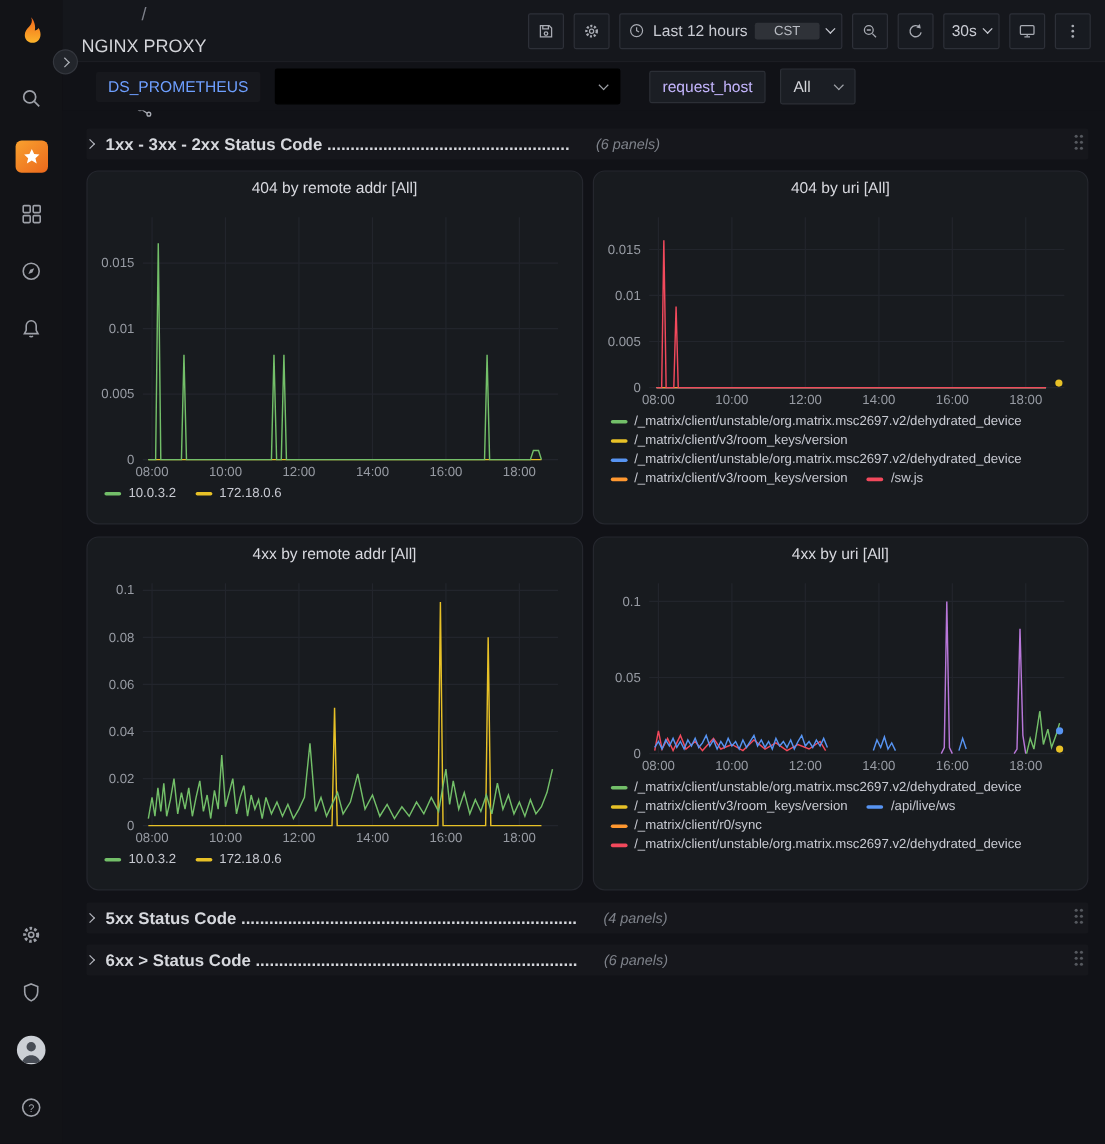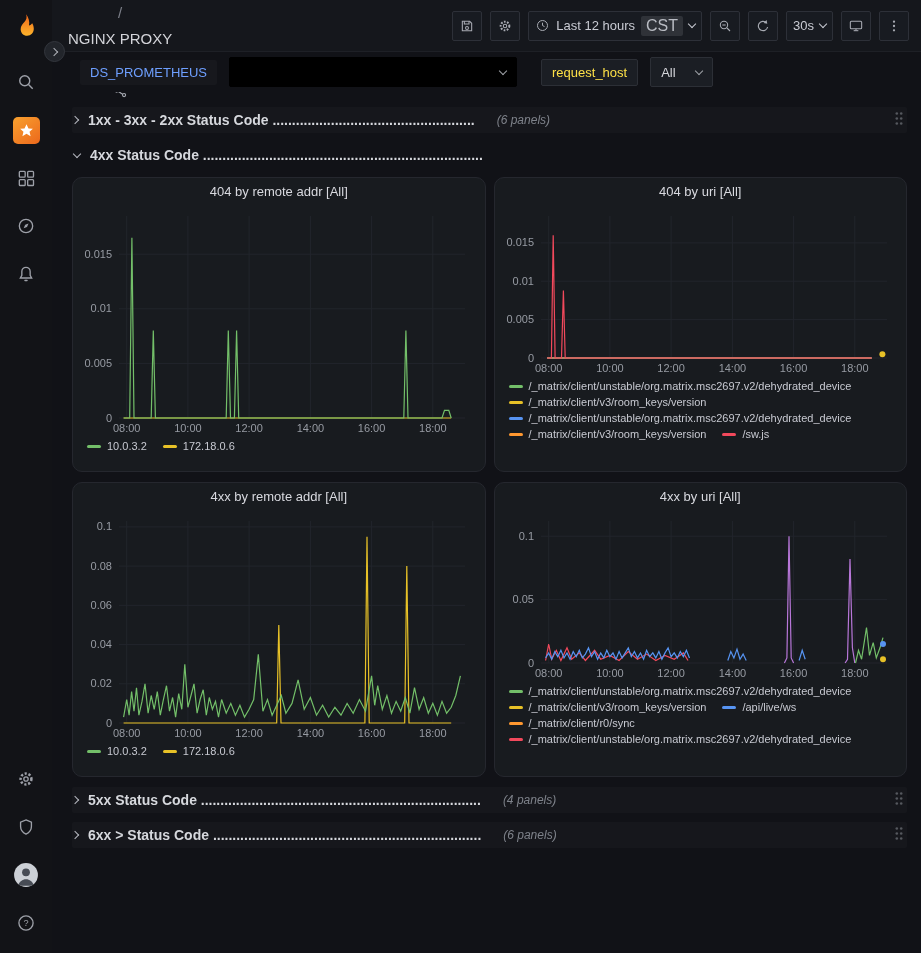--- a/index.html
+++ b/index.html
@@ -50,32 +50,32 @@
   .crumbs .sep { color: #7d808a; }
   .fav-star { color: #f2a72e; font-size: 17px; line-height: 1; cursor: pointer; }
   .actions { margin-left: auto; display: flex; align-items: center; gap: 8px; }
   .tb-btn {
     min-width: 30px; height: 30px; padding: 0 6px;
     background: #181b21; border: 1px solid #2d3038; border-radius: 2px;
     display: inline-flex; align-items: center; justify-content: center; gap: 6px;
     color: #c9cbd3; font-size: 13px;
   }
   .tb-btn .tz {
-    background: #2f3238; border-radius: 2px; padding: 1px 5px;
-    font-size: 16px; color: #b9bcc3;
+    background: #2f3238; border-radius: 2px; padding: 1px 16px;
+    font-size: 11px; color: #b9bcc3;
   }
 
   
   .subnav {
     flex: 0 0 40px; display: flex; align-items: center; gap: 12px;
     padding: 4px 12px 4px 28px; background: #111217;
   }
   .var-label {
     padding: 5px 10px; border-radius: 2px; background: #17181d;
-    font-size: 13px; color: #fde047; cursor: pointer; white-space: nowrap;
+    font-size: 13px; color: #c4b5fd; cursor: pointer; white-space: nowrap;
   }
   .var-label.blue { color: #6e9fff; font-weight: 500; }
   .var-label.boxed { background: #1b1e24; border: 1px solid #2c2f36; }
   .var-value {
     height: 30px; display: inline-flex; align-items: center; gap: 20px;
     padding: 0 10px; border-radius: 2px; background: #1b1e24; border: 1px solid #2c2f36;
     color: #d5d6db; font-size: 13px;
   }
   .var-value.redacted { width: 288px; background: #000; border-color: #000; justify-content: flex-end; color: #8e9197; }
   .var-value .caret { color: #9fa2a8; }
@@ -312,24 +312,20 @@
                 <circle cx="7.2" cy="3" r="1.3"></circle>
                 <circle cx="2.8" cy="8" r="1.3"></circle>
                 <circle cx="7.2" cy="8" r="1.3"></circle>
                 <circle cx="2.8" cy="13" r="1.3"></circle>
                 <circle cx="7.2" cy="13" r="1.3"></circle>
               </g>
             </svg>
         </span>
       </div>
 
-      <div class="rowhdr">
-        <i class="caret d"></i>
-        <span class="rtitle">4xx Status Code ........................................................................</span>
-      </div>
 
       <div class="pgrid">
         <section class="panel">
           <h2 class="ptitle">404 by remote addr [All]</h2>
           <div class="plot"><svg width="402" height="230">
                 <line x1="49.7" y1="10" x2="49.7" y2="212" stroke="#22252c"></line>
                 <text x="49.7" y="226" text-anchor="middle">08:00</text>
                 <line x1="110.9" y1="10" x2="110.9" y2="212" stroke="#22252c"></line>
                 <text x="110.9" y="226" text-anchor="middle">10:00</text>
                 <line x1="172.1" y1="10" x2="172.1" y2="212" stroke="#22252c"></line>

